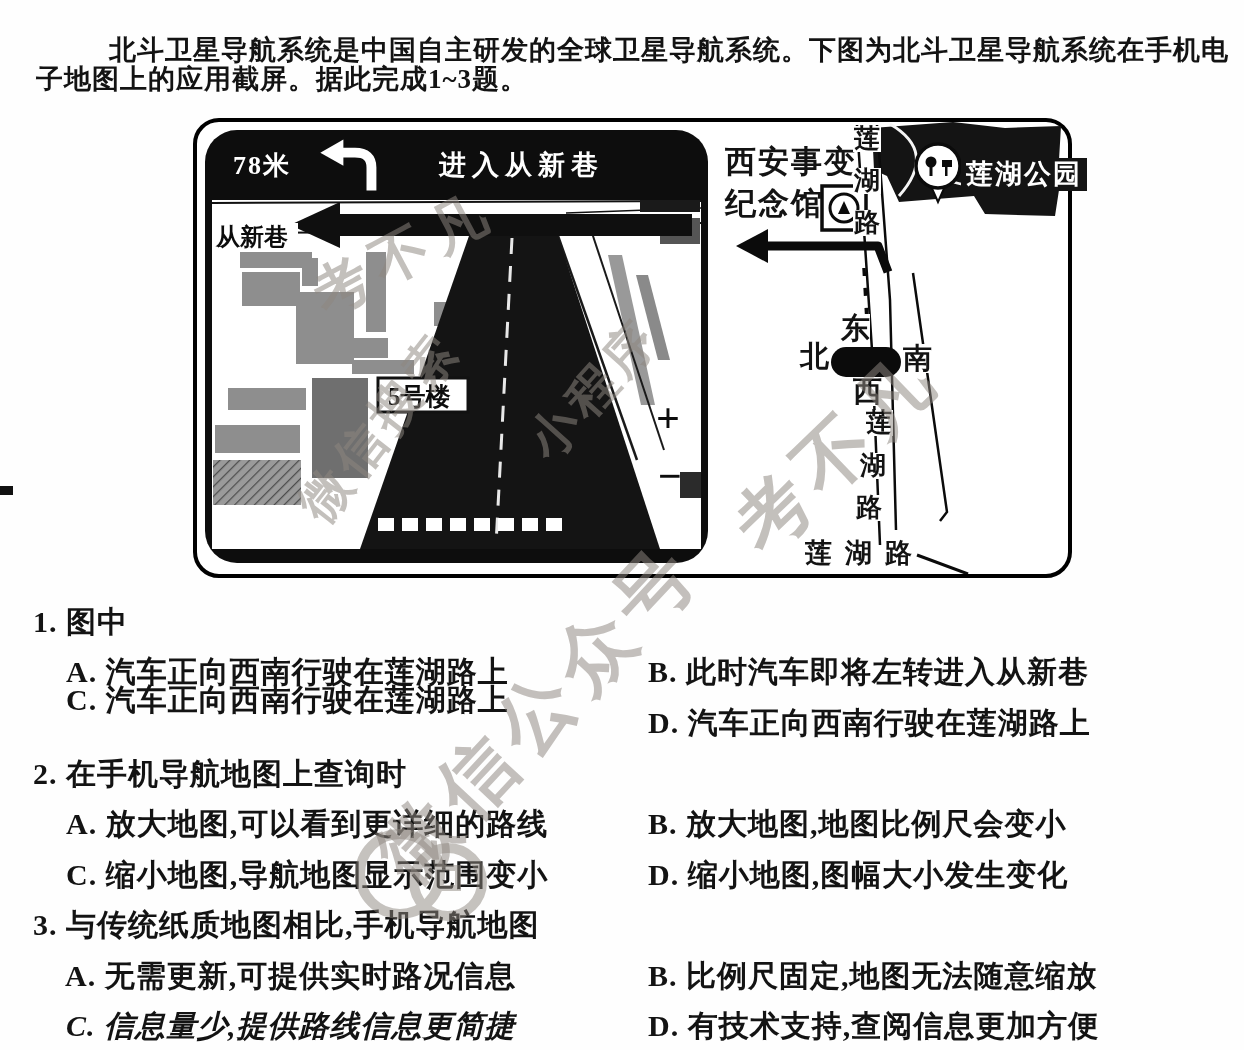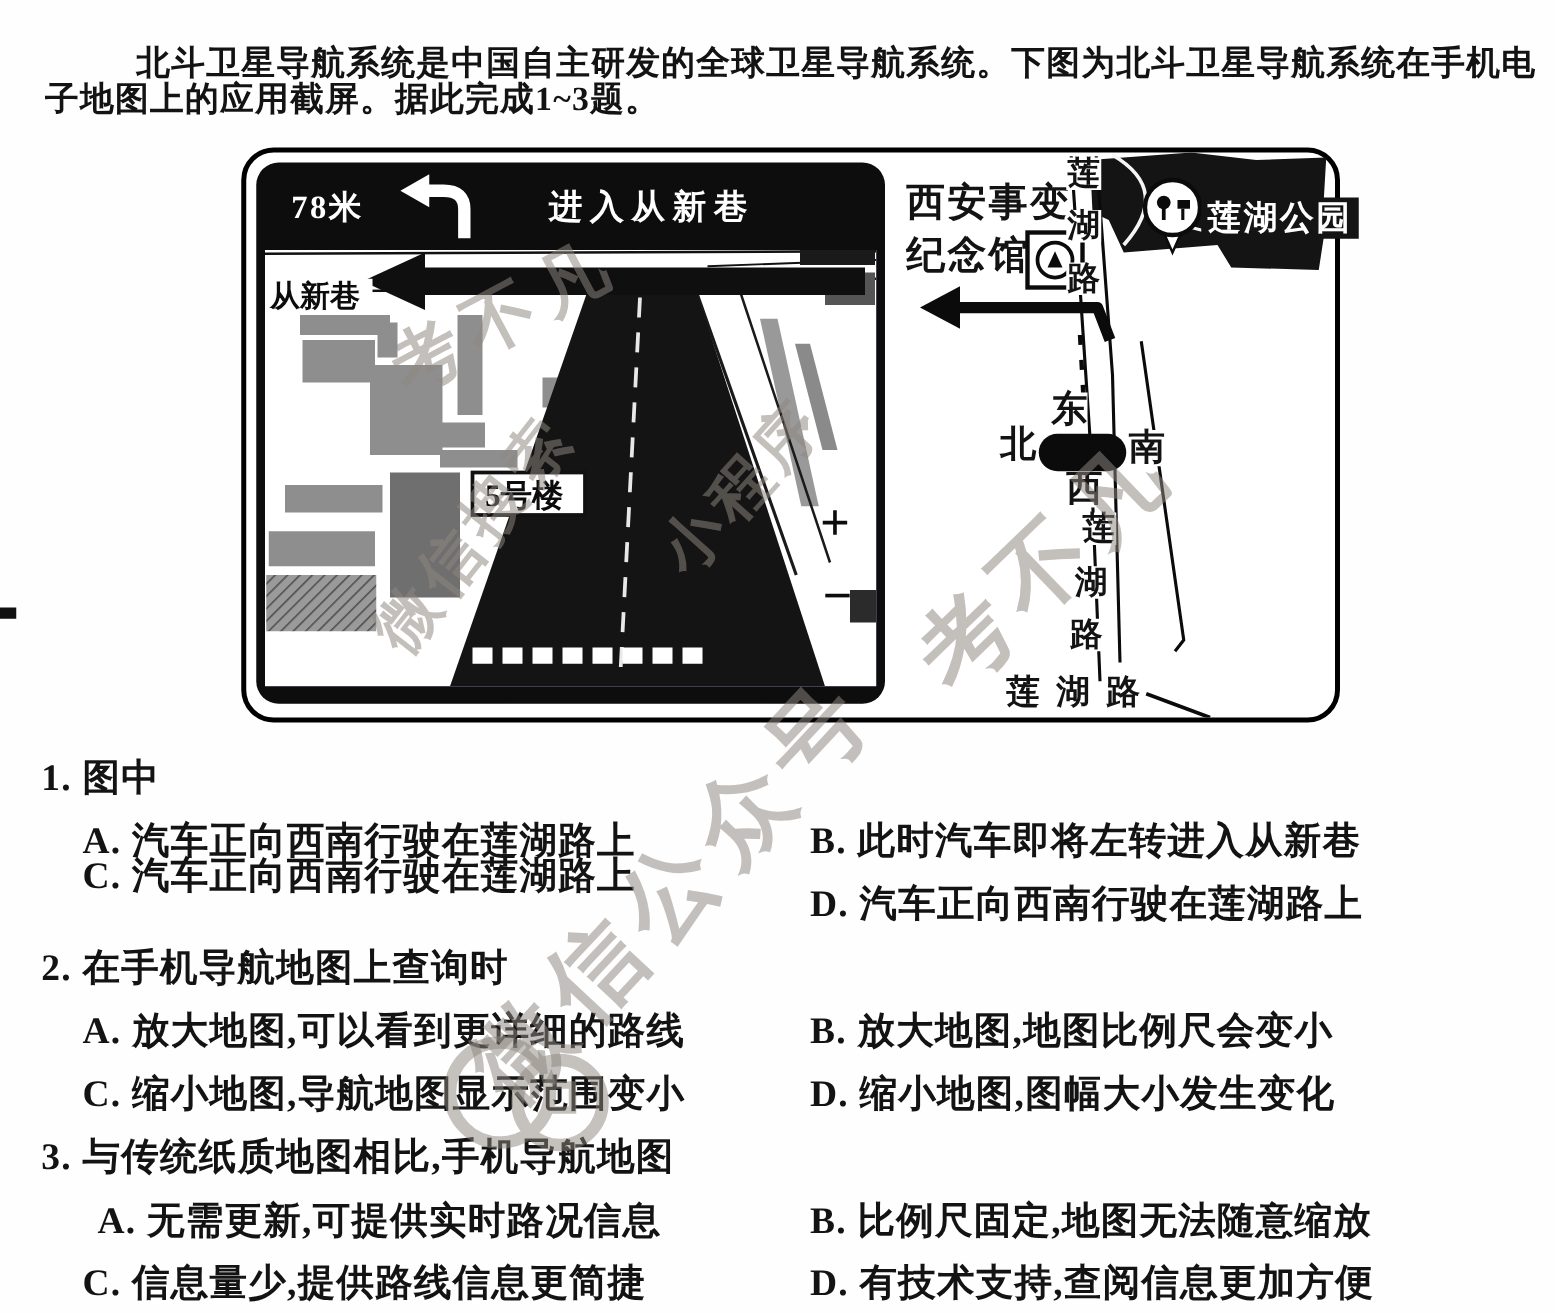--- a/index.html
+++ b/index.html
@@ -6,21 +6,21 @@
   body{width:1244px;height:1050px;position:relative;background:#fefefe;overflow:hidden;
        font-family:"Liberation Serif",serif;color:#131313;}
   .abs{position:absolute;}
   
   .intro{font-size:27px;font-weight:700;letter-spacing:1px;white-space:nowrap;z-index:2;}
   
   .figure{left:193px;top:118px;width:871px;height:452px;border:4px solid #000;
           border-radius:26px;background:#fff;z-index:2;}
   
   .phone{position:absolute;left:8px;top:8px;width:503px;height:433px;background:#0d0d0d;
-         border-radius:18px;overflow:hidden;}
+         border-radius:32px;overflow:hidden;}
   .banner{position:absolute;left:0;top:0;right:0;height:70px;display:flex;align-items:center;
           color:#fff;font-weight:700;}
   .dist{font-size:26px;margin-left:28px;letter-spacing:2px;}
   .turnsvg{width:66px;height:62px;margin-left:26px;}
   .instr{font-size:27px;margin-left:56px;letter-spacing:6px;}
   .mapbody{position:absolute;left:7px;right:7px;top:70px;bottom:14px;background:#c4b5fd;}
   .mapbody svg{width:100%;height:100%;display:block;}
   
   .sketchsvg{position:absolute;left:0;top:0;width:871px;height:452px;pointer-events:none;}
   .sk-label{position:absolute;font-weight:700;line-height:1;white-space:nowrap;}
@@ -209,19 +209,19 @@
   <div class="qline" style="left:66px;top:652px;">A. 汽车正向西南行驶在莲湖路上</div>
   <div class="qline" style="left:648px;top:652px;">B. 此时汽车即将左转进入从新巷</div>
   <div class="qline" style="left:66px;top:680px;">C. 汽车正向西南行驶在莲湖路上</div>
   <div class="qline" style="left:648px;top:703px;">D. 汽车正向西南行驶在莲湖路上</div>
   <div class="qline" style="left:33px;top:754px;">2. 在手机导航地图上查询时</div>
   <div class="qline" style="left:66px;top:804px;">A. 放大地图,可以看到更详细的路线</div>
   <div class="qline" style="left:648px;top:804px;">B. 放大地图,地图比例尺会变小</div>
   <div class="qline" style="left:66px;top:855px;">C. 缩小地图,导航地图显示范围变小</div>
   <div class="qline" style="left:648px;top:855px;">D. 缩小地图,图幅大小发生变化</div>
   <div class="qline" style="left:33px;top:905px;">3. 与传统纸质地图相比,手机导航地图</div>
-  <div class="qline" style="left:78px;top:956px;">A. 无需更新,可提供实时路况信息</div>
+  <div class="qline" style="left:65px;top:956px;">A. 无需更新,可提供实时路况信息</div>
   <div class="qline" style="left:648px;top:956px;">B. 比例尺固定,地图无法随意缩放</div>
-  <div class="qline" style="left:66px;top:1006px;">C. 信息量少,提供路线信息更简捷</div>
+  <div class="qline" style="left:66px;top:1006px;font-style:italic;">C. 信息量少,提供路线信息更简捷</div>
   <div class="qline" style="left:648px;top:1006px;">D. 有技术支持,查阅信息更加方便</div>
 
   <div class="abs artifact"></div>
 </div>
 
 </body></html>

